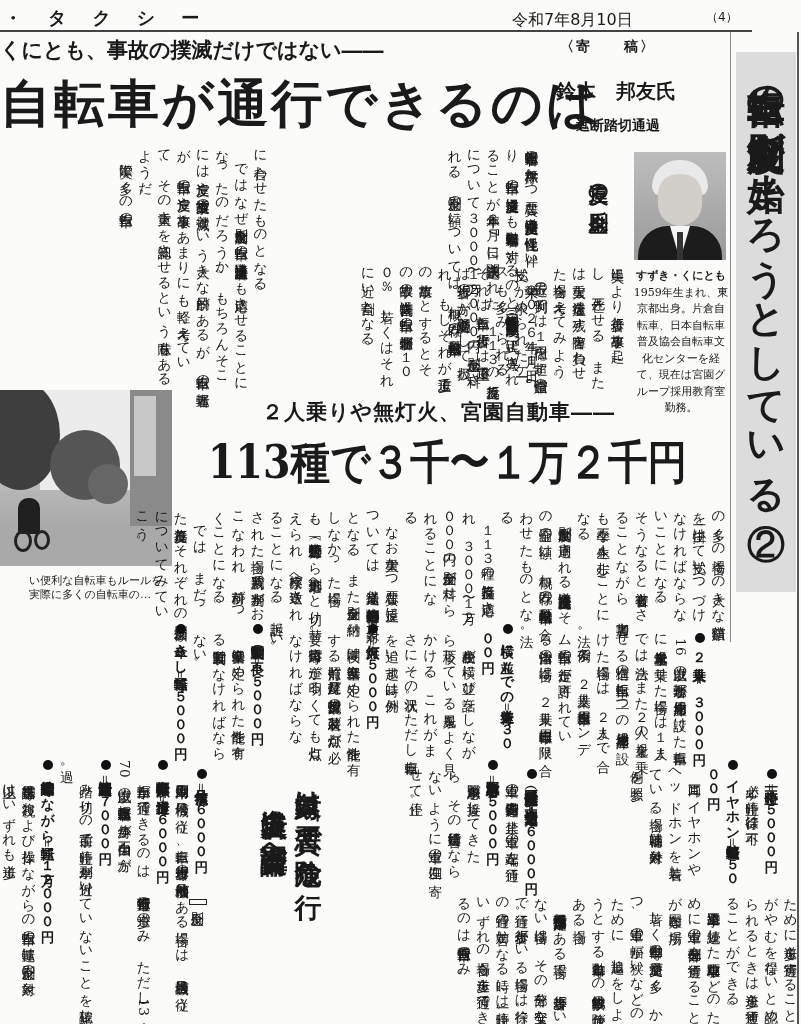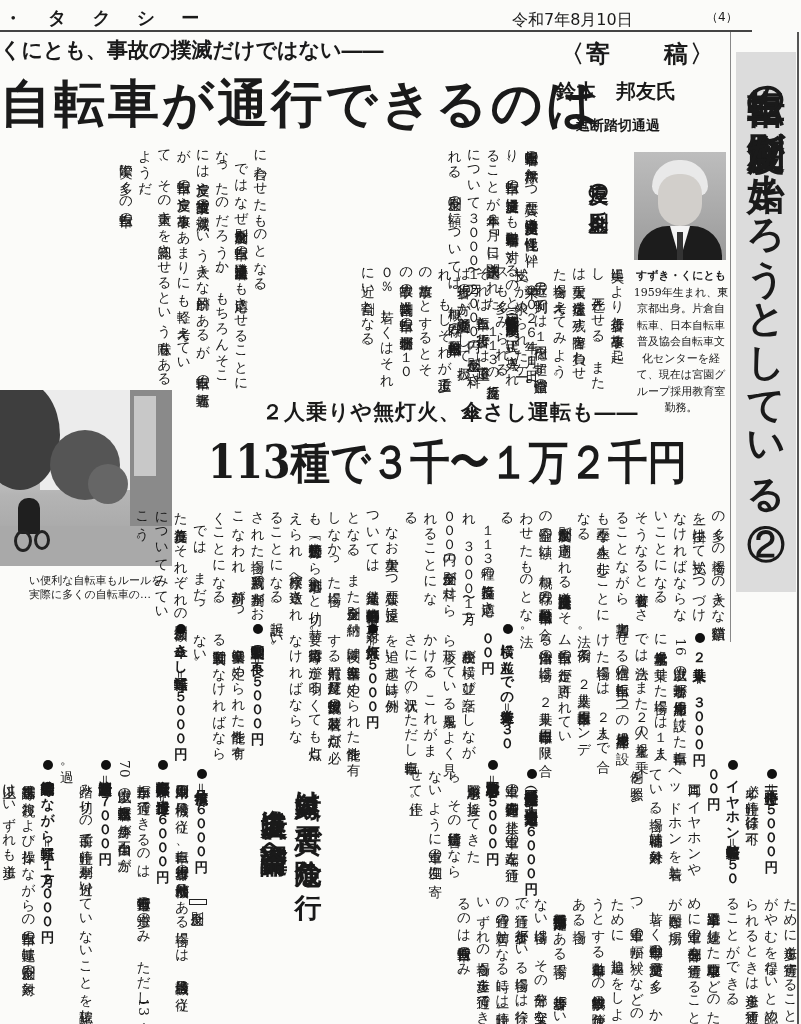--- a/index.html
+++ b/index.html
@@ -8,21 +8,21 @@
 
   .masthead { position: absolute; left: 0; top: 0; width: 801px; height: 30px; }
   .masthead .paper-name { position: absolute; left: 4px; top: 6px; font-family: "DejaVu Sans", sans-serif; font-weight: bold; font-size: 18px; letter-spacing: 26px; }
   .masthead .date { position: absolute; left: 512px; top: 10px; font-family: "DejaVu Sans", sans-serif; font-size: 16px; }
   .masthead .page-no { position: absolute; left: 706px; top: 9px; font-family: "DejaVu Sans", sans-serif; font-size: 12px; }
   .rule-top { position: absolute; left: 0; top: 30px; width: 752px; height: 2px; background: #444; }
 
   .kicker { position: absolute; left: 0; top: 36px; font-weight: bold; font-size: 21px; white-space: nowrap; }
   .headline { position: absolute; left: 0; top: 70px; font-weight: bold; font-size: 51px; letter-spacing: 3px; white-space: nowrap; }
 
-  .contrib-label { position: absolute; left: 560px; top: 38px; font-weight: bold; font-size: 24px; letter-spacing: 2px; text-align: center; }
+  .contrib-label { position: absolute; left: 560px; top: 38px; font-weight: bold; font-size: 14px; letter-spacing: 2px; text-align: center; }
   .contrib-name { position: absolute; left: 556px; top: 78px; font-weight: bold; font-size: 20px; word-spacing: 8px; }
   .contrib-org { position: absolute; left: 576px; top: 117px; font-weight: bold; font-size: 14px; }
 
   .series-title { position: absolute; left: 736px; top: 52px; width: 60px; height: 540px; background: #dcdcdc;
     writing-mode: vertical-rl; font-weight: bold; font-size: 38px; line-height: 60px; text-align: start; padding-top: 8px; letter-spacing: 0px; }
   .series-rule { position: absolute; left: 797px; top: 32px; width: 2px; height: 992px; background: #555; }
   .inner-rule { position: absolute; left: 730px; top: 32px; width: 1px; height: 610px; background: #888; }
 
   .portrait { position: absolute; left: 634px; top: 152px; width: 92px; height: 108px; background: linear-gradient(180deg,#bdbdbd 0%,#9a9a9a 100%); overflow: hidden; }
   .portrait .hair { position: absolute; left: 18px; top: 8px; width: 56px; height: 36px; border-radius: 28px 28px 10px 10px; background: #e9e9e9; }
@@ -116,21 +116,21 @@
   <div class="road"></div>
   <div class="cyclist"></div>
   <div class="wheel1"></div>
   <div class="wheel2"></div>
 </div>
 <div class="caption">
   <div>い便利な自転車もルールを</div>
   <div>実際に多くの自転車の…</div>
 </div>
 
-<div class="sub-kicker">２人乗りや無灯火、傘さし運転も――</div>
+<div class="sub-kicker">２人乗りや無灯火、宮園自動車――</div>
 <div class="sub-headline">113種で３千〜１万２千円</div>
 
 <div class="vcol" style="left:176px; top:502px; width:552px; height:118px;">の多くの場合その大きな賠償額を一生掛けて支払いつづけなければならないことになる。そうなると被害者もさることながら、加害者も不幸な人生を歩むことになる。
 　反則金制度が適用される道路交通法違反行為とその罰金の額は、概ね既存の原動機付自転車に合わせたものとなる。
 　１１３種の違反行為に適応され、３０００〜１万２０００円の反則金が科せられることになる。
 　なお重大かつ悪質な違反については、従来通り「赤切符（刑事処分）」交付の対象となる。また反則金を納付しなかった場合にも、「青切符（行政処分）」から刑事処分へと切り替えられ、検察庁へ送致されることになる。起訴された場合、裁判所で審判がおこなわれ、前科がつくことになる。
 　では、まだった違反行為とそれぞれの反則金額についてみていこう。</div>
 
 <div class="vcol item-block" style="left:0px; top:624px; width:728px; height:130px;">
   <span><span class="dot"></span><b class="item-head">２人乗り</b>＝<b class="item-head">３０００円</b>

